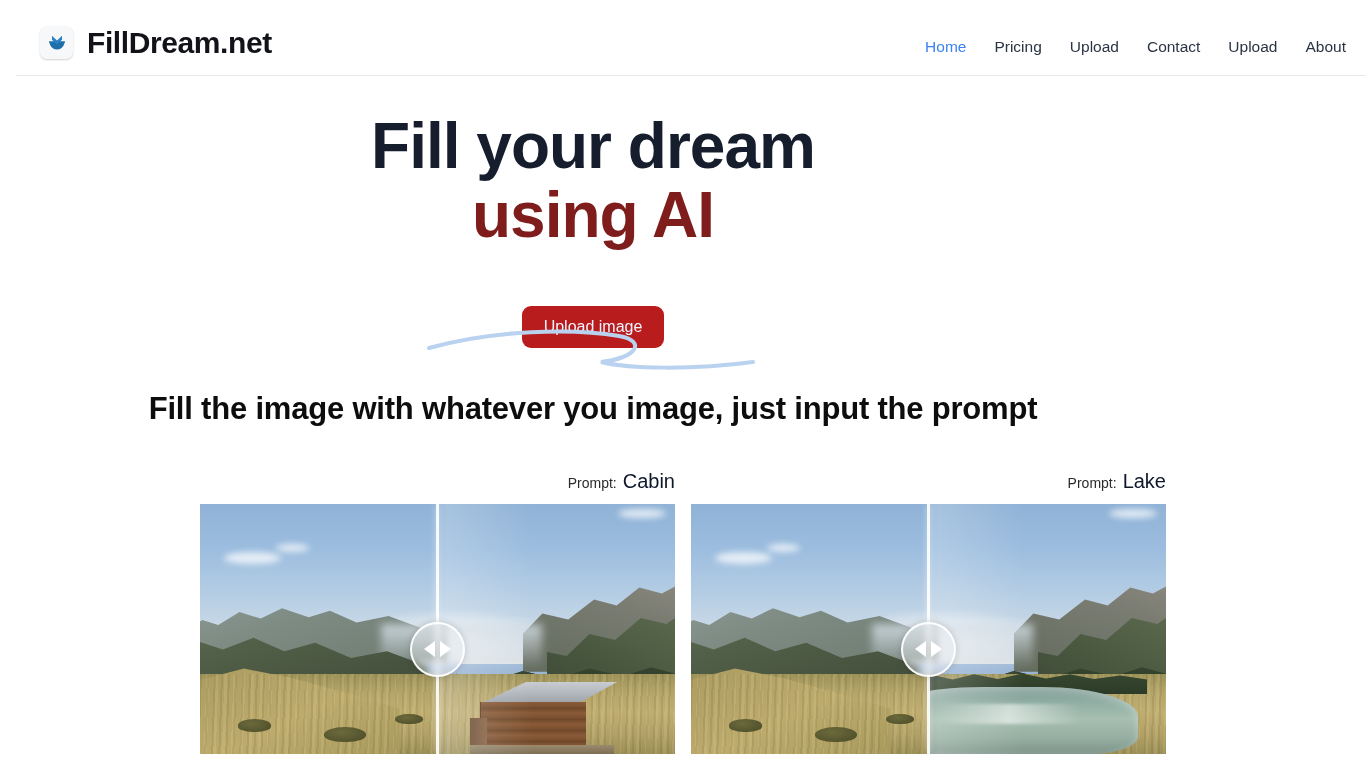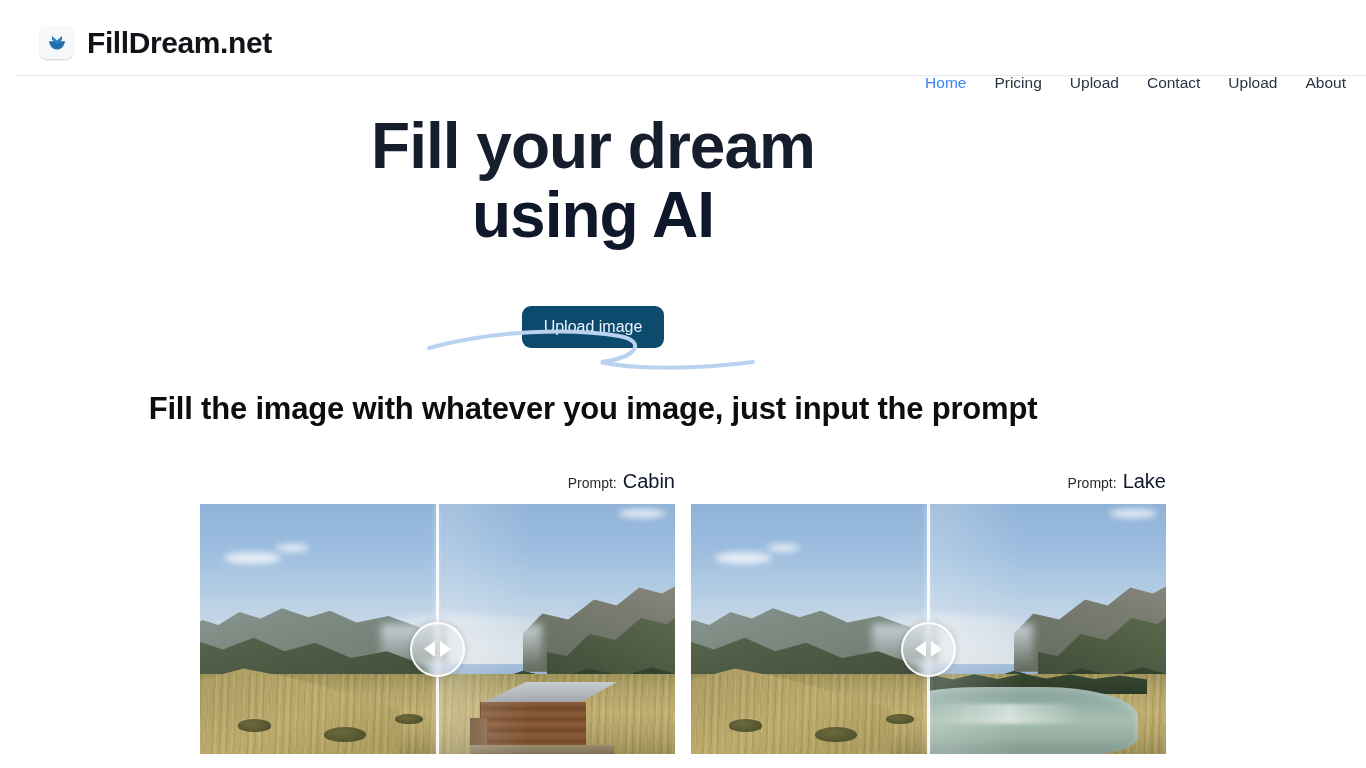--- a/index.html
+++ b/index.html
@@ -32,41 +32,41 @@
   .brand-name{
     font-size:30px; font-weight:bold; color:#111318;
     letter-spacing:-.4px; line-height:1;
   }
   .main-nav{
     position:absolute; right:22px; top:34px;
     display:flex; align-items:center; gap:0px;
   }
   .nav-link{
     font-size:15.5px; color:#2b3445; text-decoration:none;
-    padding:0 14px; line-height:26px; white-space:nowrap;margin-top:36px;
+    padding:0 14px; line-height:26px; white-space:nowrap;
   }
   .nav-link.is-active{ color:#3b82f6; }
 
   
   .hero{
     position:absolute; top:104px; left:0; width:1186px;
   }
   .hero-title{
     text-align:center; color:#161e2e;
     font-size:64px; font-weight:bold; line-height:1.08;
     letter-spacing:-1px; padding-top:8px;
   }
-  .hero-accent{ color:#0f172a; display:inline-block; position:relative; }
+  .hero-accent{ color:#7f1d1d; display:inline-block; position:relative; }
   .hero-swoosh{
     position:absolute; left:50%; transform:translateX(-50%);
     top:218px; width:340px; height:60px; pointer-events:none;
   }
   .hero-cta-wrap{ text-align:center; margin-top:56px; }
   .upload-btn{
-    display:inline-block; background:#0c4a6e; color:#eef4ff;
+    display:inline-block; background:#b91c1c; color:#eef4ff;
     border:none; border-radius:9px;
     font-family:"Liberation Sans", sans-serif;
     font-size:16px; padding:12px 22px; cursor:pointer;
     line-height:1.1;
   }
 
   
   .section-title{
     text-align:center; color:#0d0d0d;
     font-size:31px; font-weight:bold; line-height:1.3;

